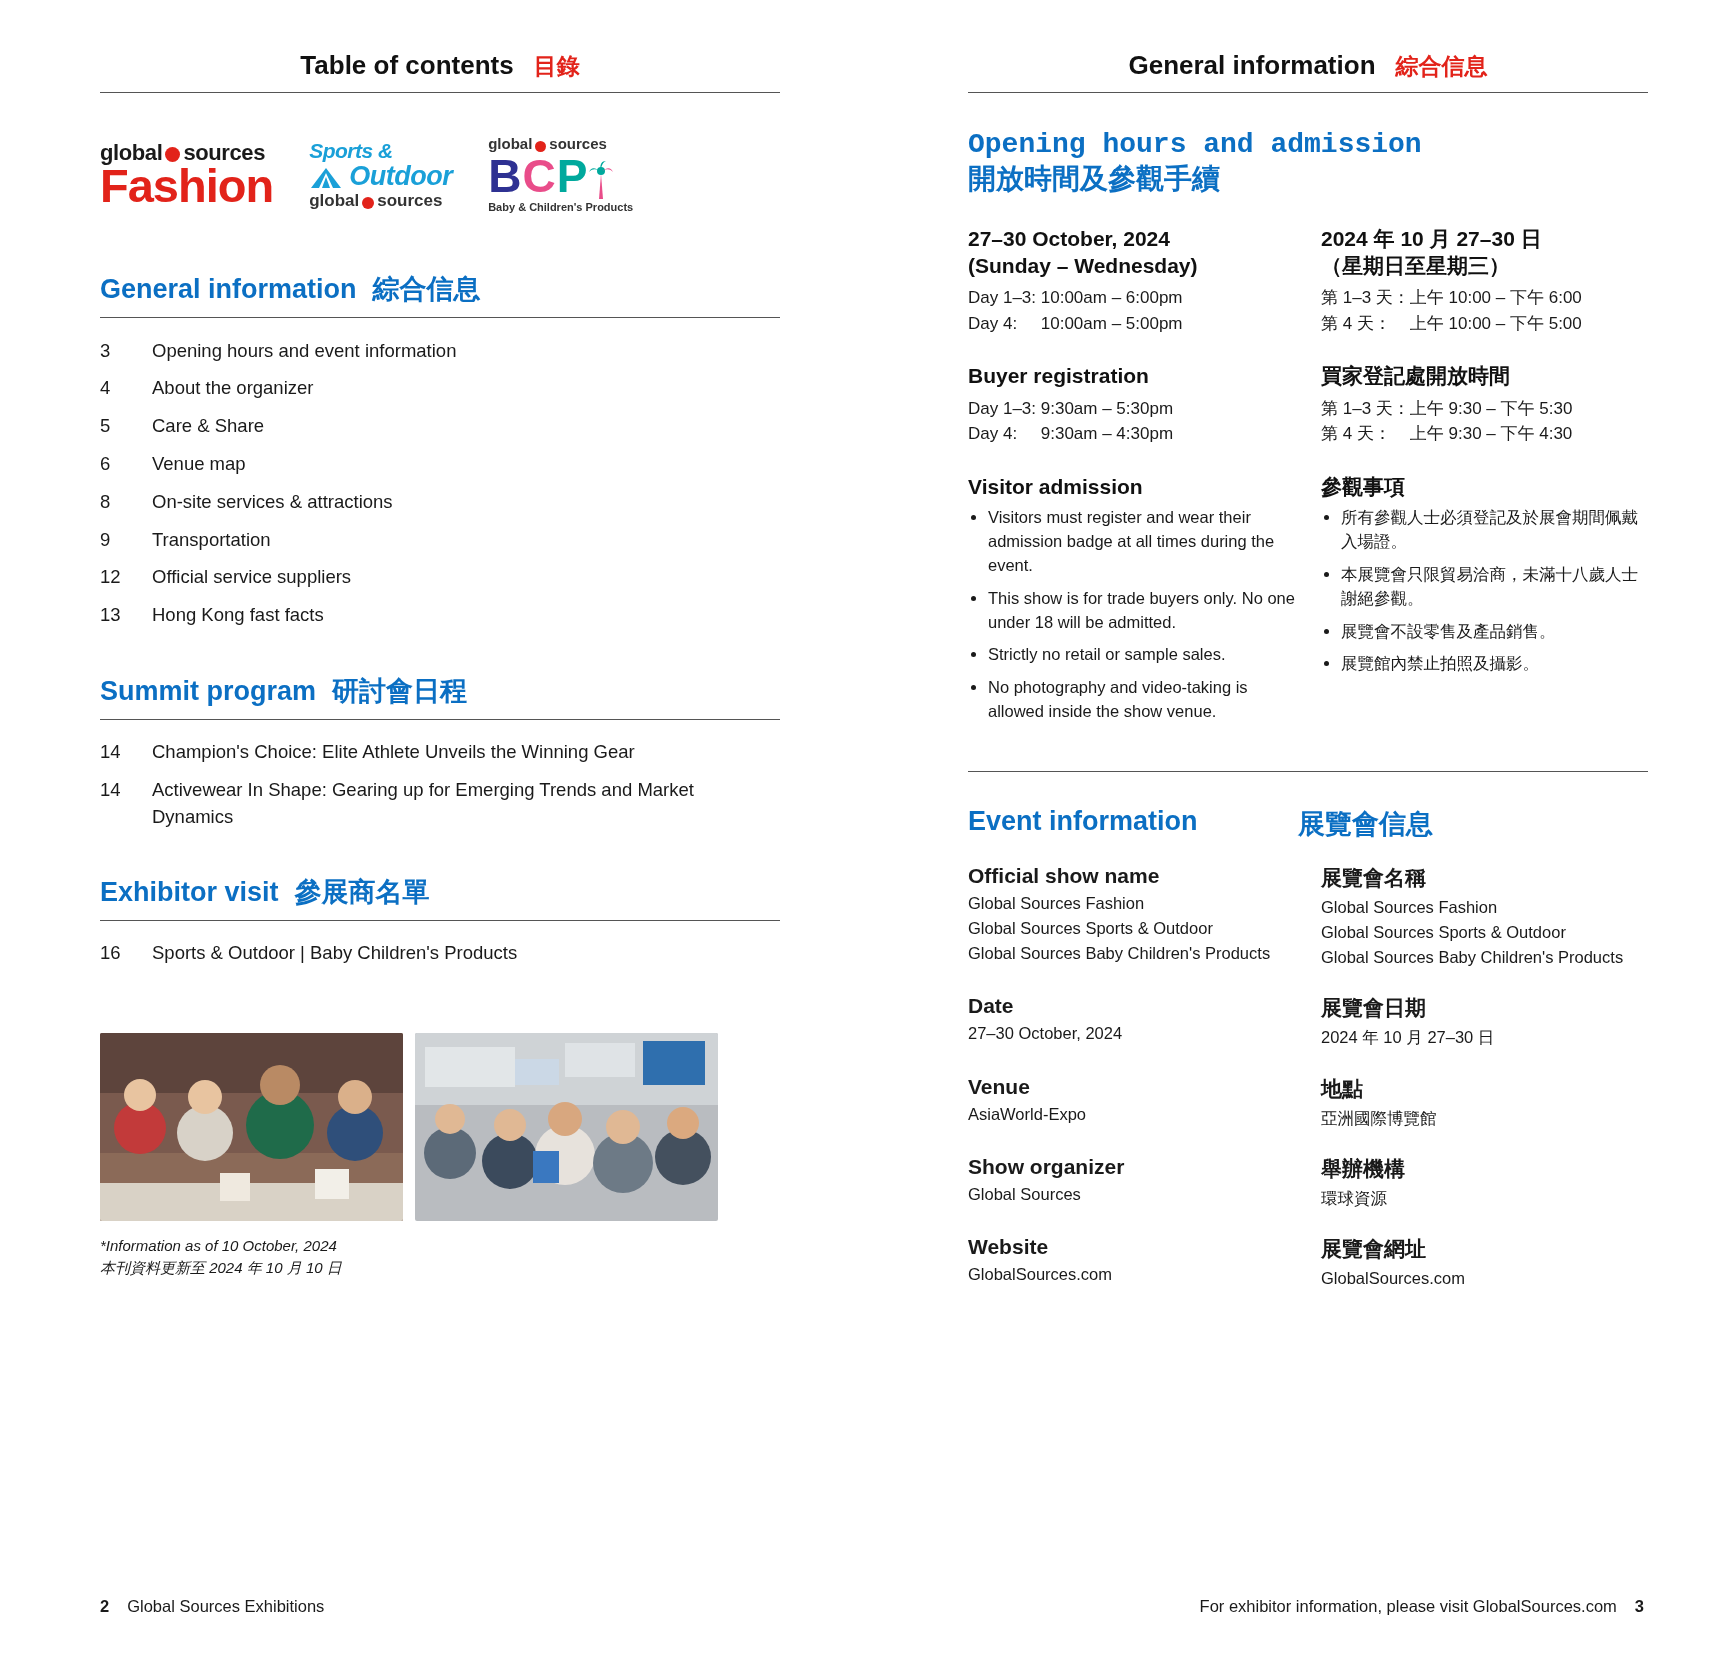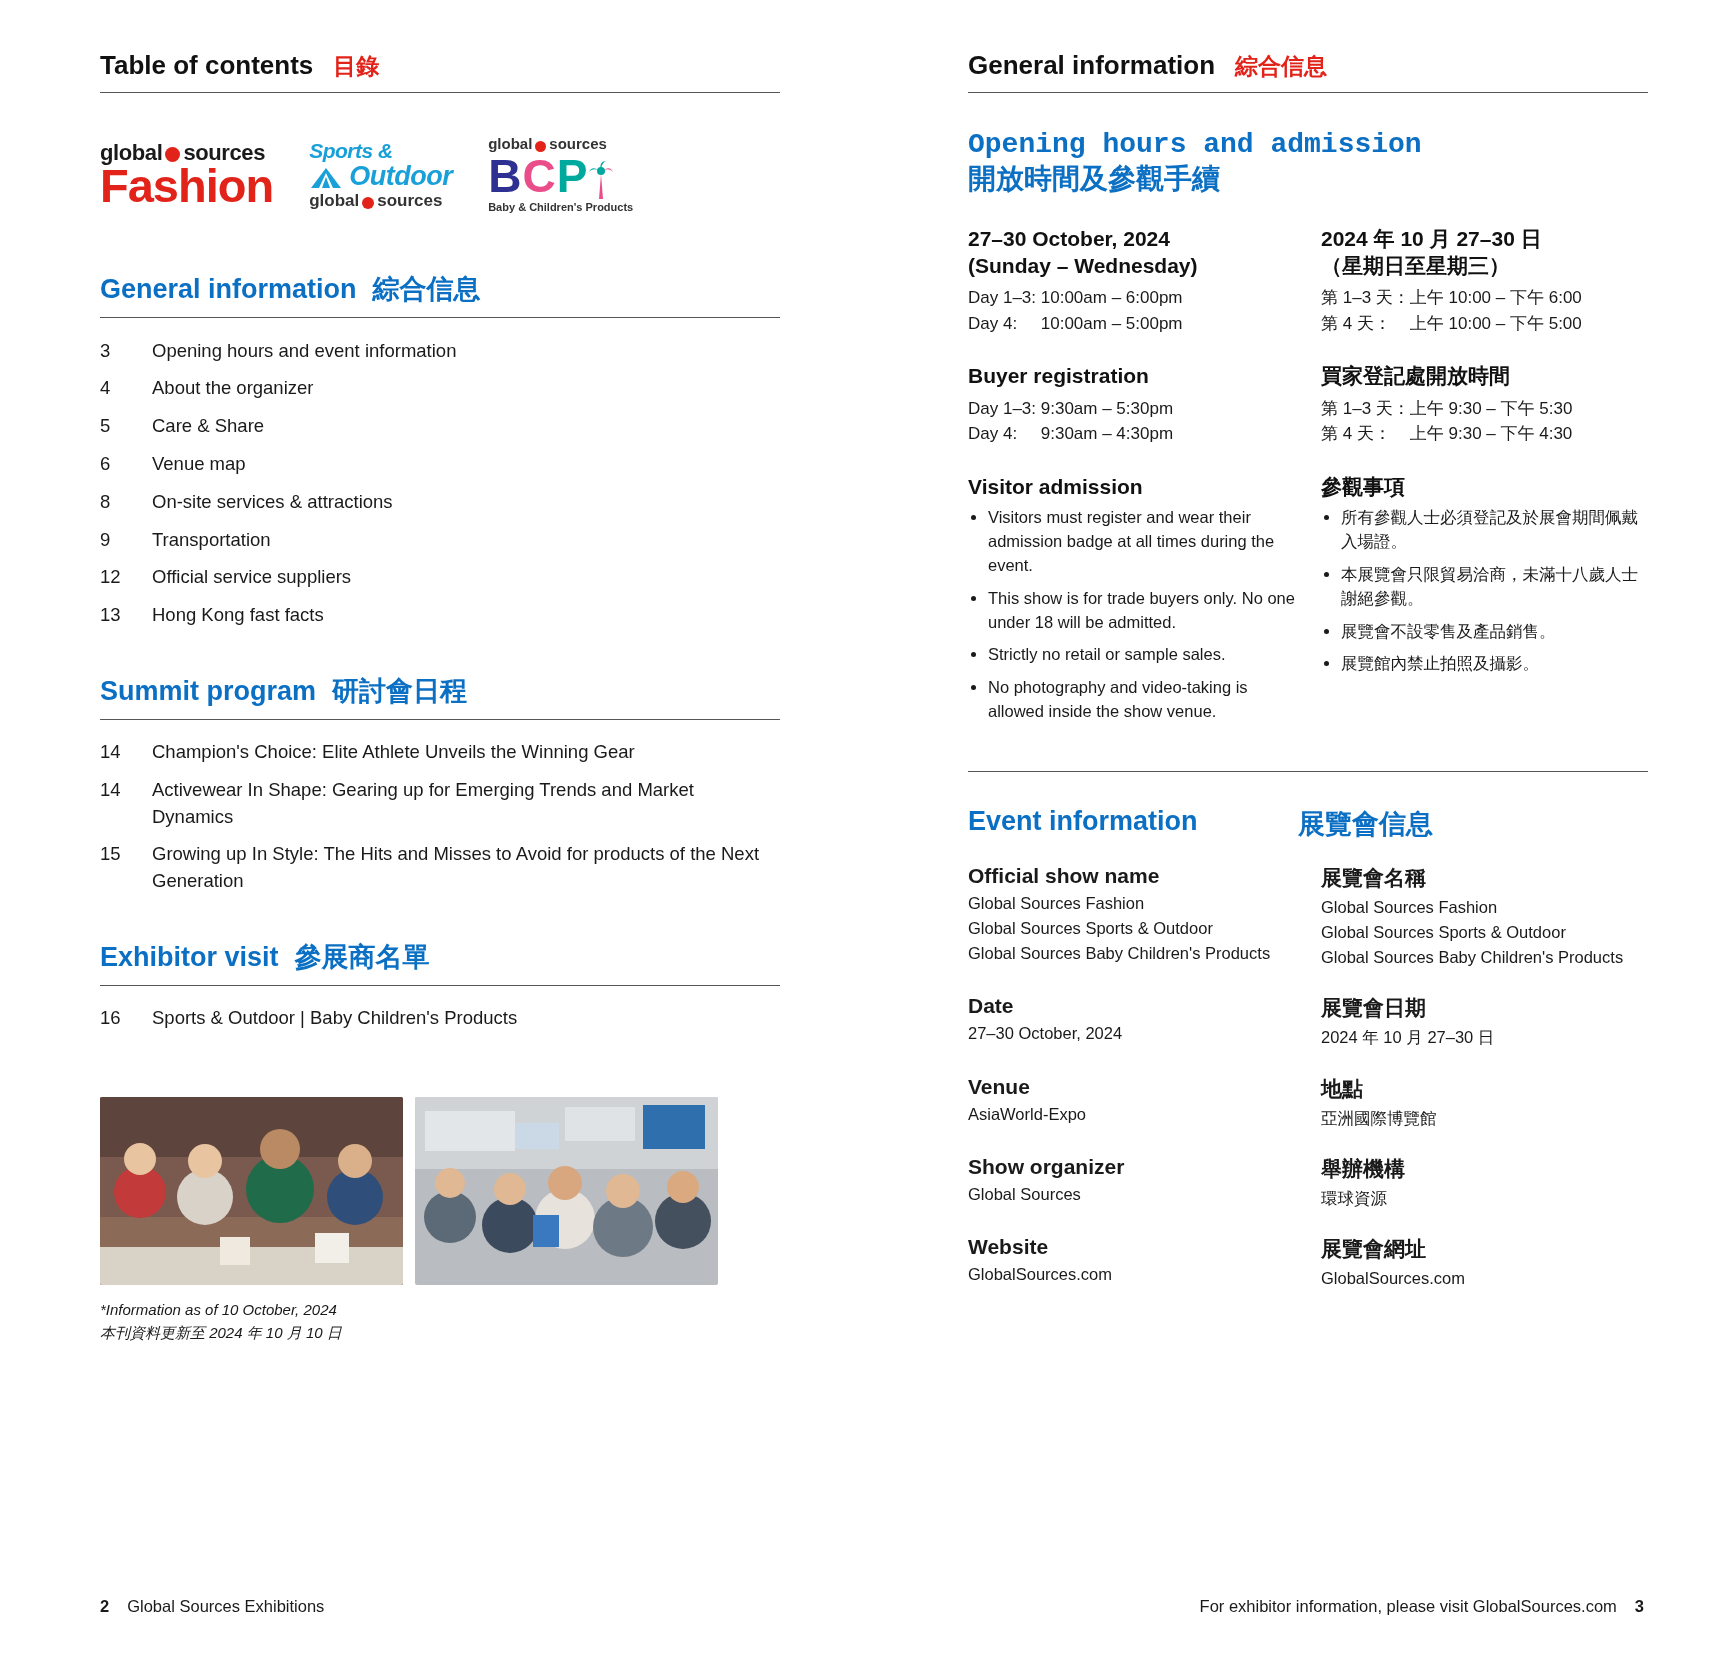--- a/index.html
+++ b/index.html
@@ -36,20 +36,21 @@
   .sec-head {
     display: flex;
     align-items: baseline;
     gap: 20px;
     font-size: 26px;
     font-weight: bold;
     color: #111;
     padding-bottom: 10px;
     border-bottom: 1.5px solid #555;
     margin-bottom: 34px;
+    justify-content: center;
   }
   .sec-head .cn { color: #e2231a; font-size: 23px; }
 
   
   .logo-row {
     display: flex;
     align-items: center;
     gap: 36px;
     margin-bottom: 48px;
     height: 96px;
@@ -254,24 +255,20 @@
       </div>
       <div class="toc-rule"></div>
       <div class="toc-list">
         <div class="toc-row">
             <span class="pg">14</span>
             <span class="tx">Champion's Choice: Elite Athlete Unveils the Winning Gear</span>
           </div>
         <div class="toc-row">
             <span class="pg">14</span>
             <span class="tx">Activewear In Shape: Gearing up for Emerging Trends and Market Dynamics</span>
-          </div>
-        <div class="toc-row">
-            <span class="pg">15</span>
-            <span class="tx">Growing up In Style: The Hits and Misses to Avoid for products of the Next Generation</span>
           </div>
       </div>
     </div>
 
     <div>
       <div class="toc-title">
         <span>Exhibitor visit</span>
         <span class="cn">參展商名單</span>
       </div>
       <div class="toc-rule"></div>

